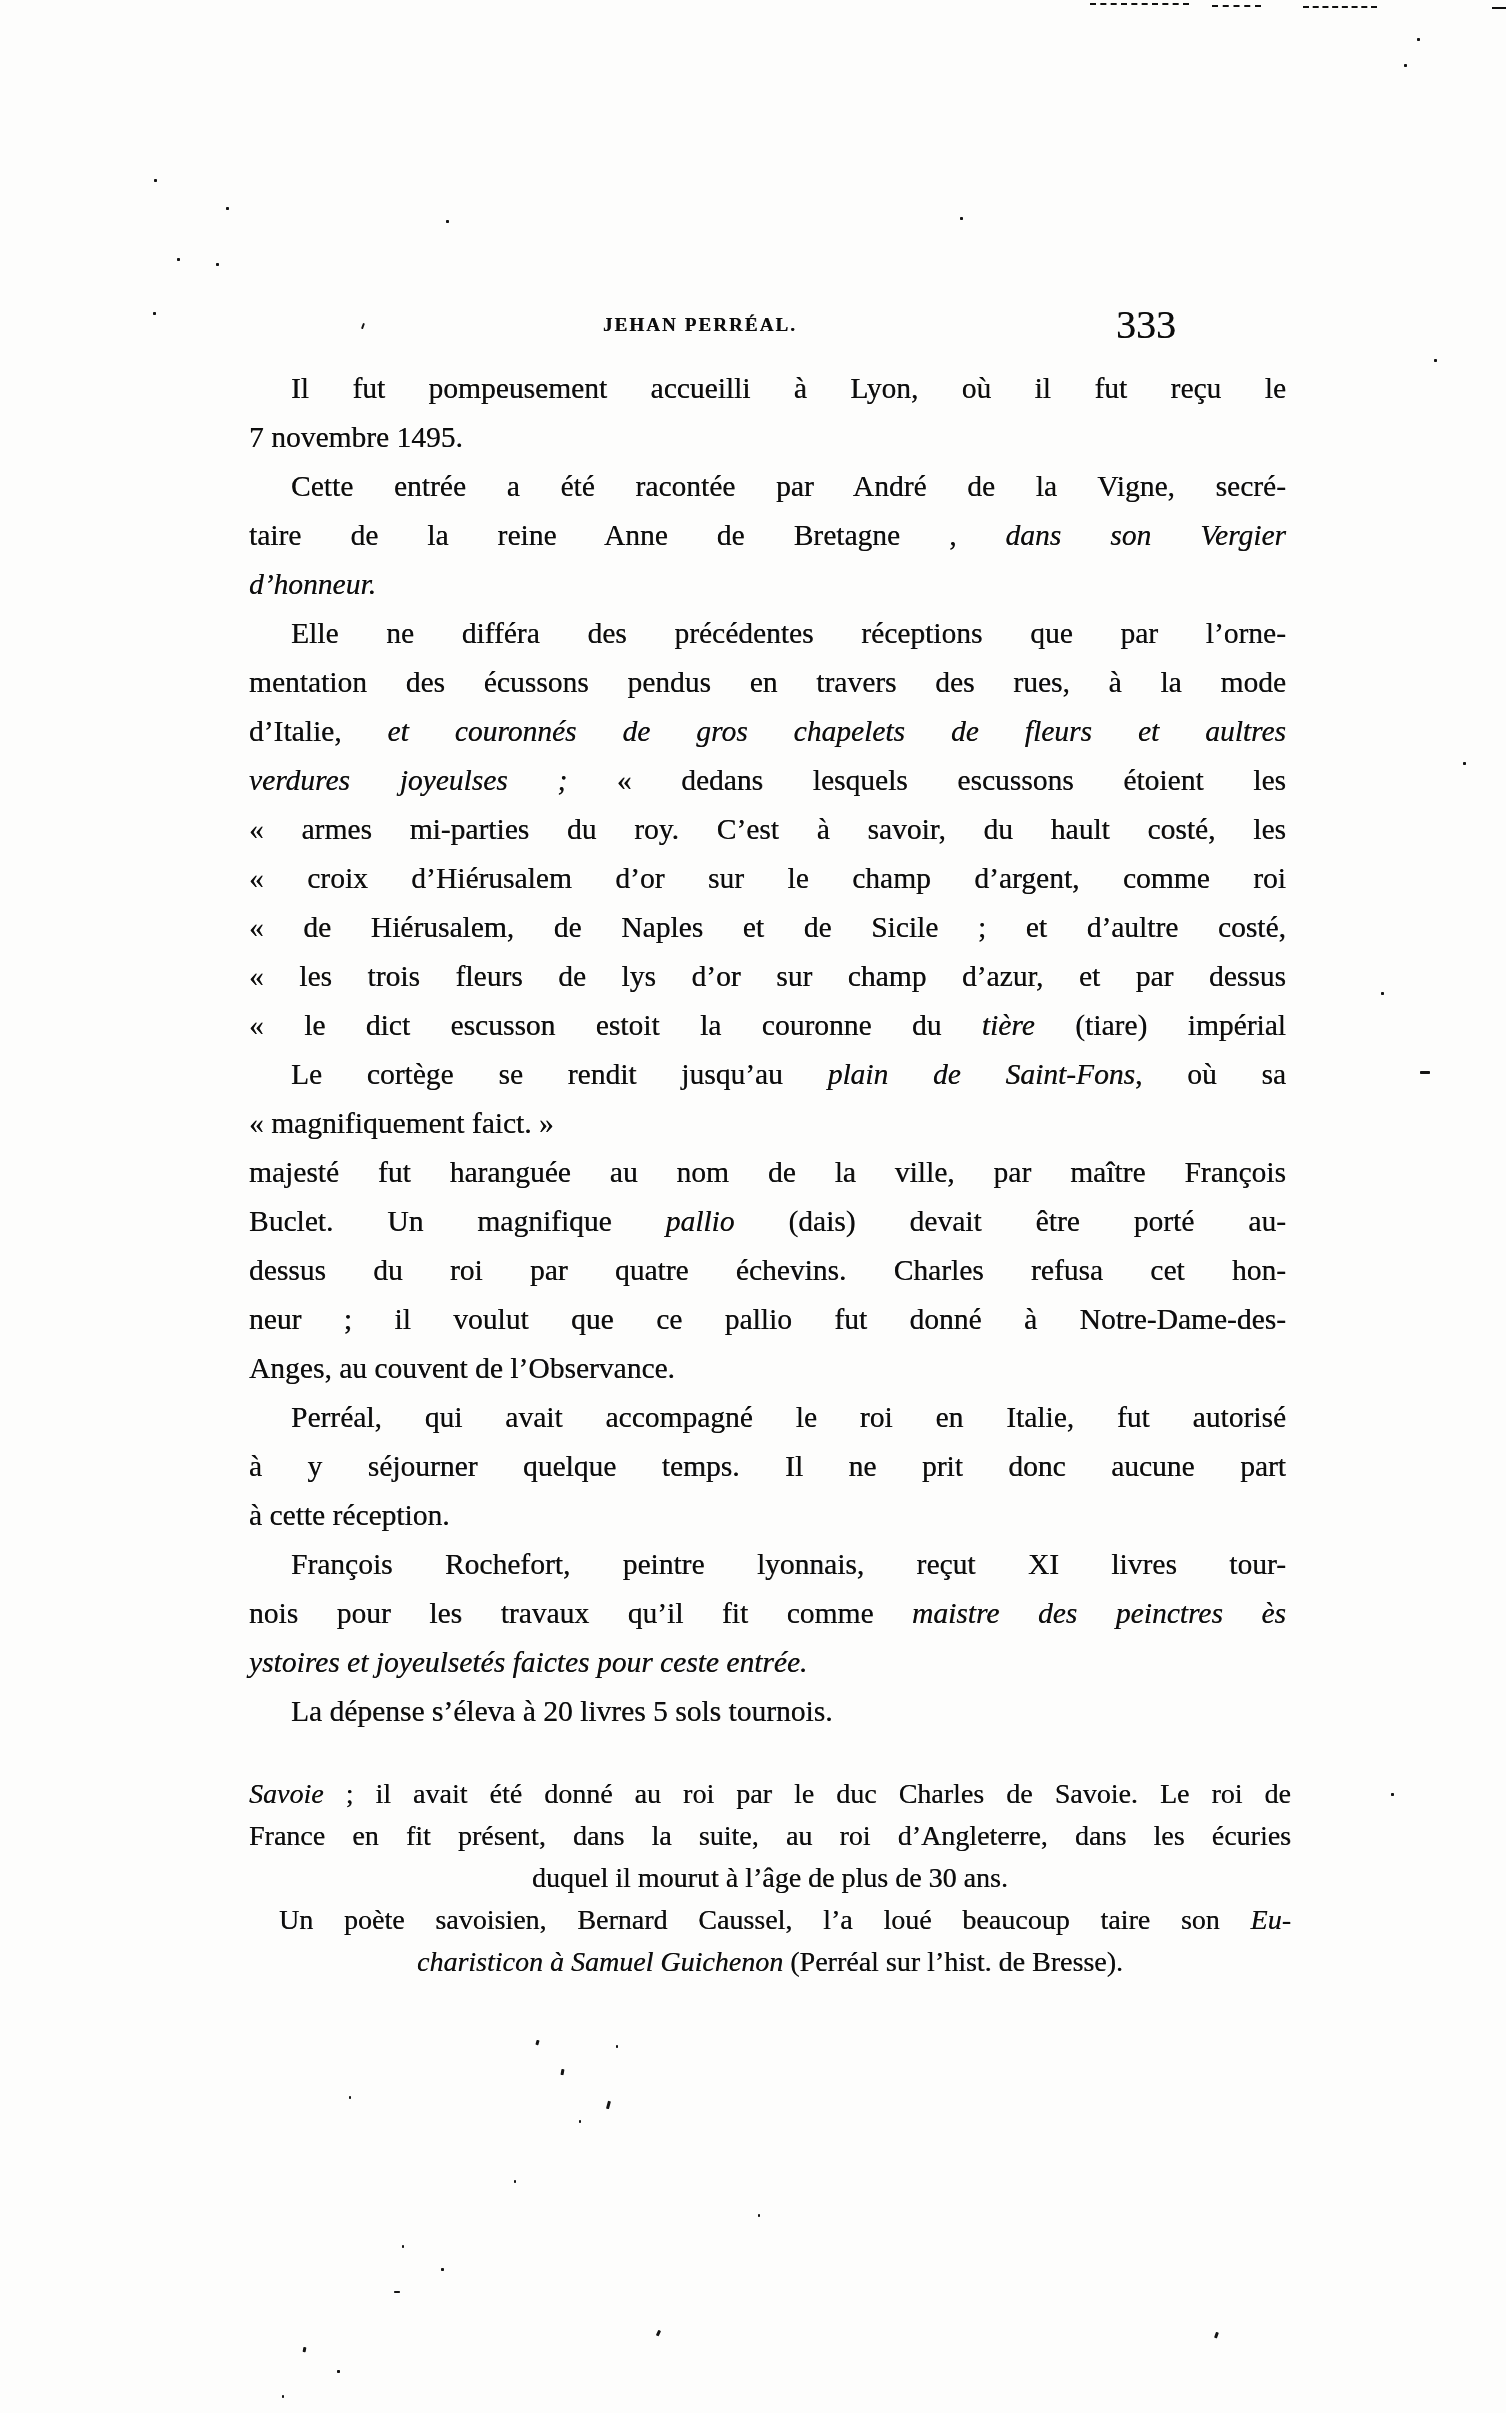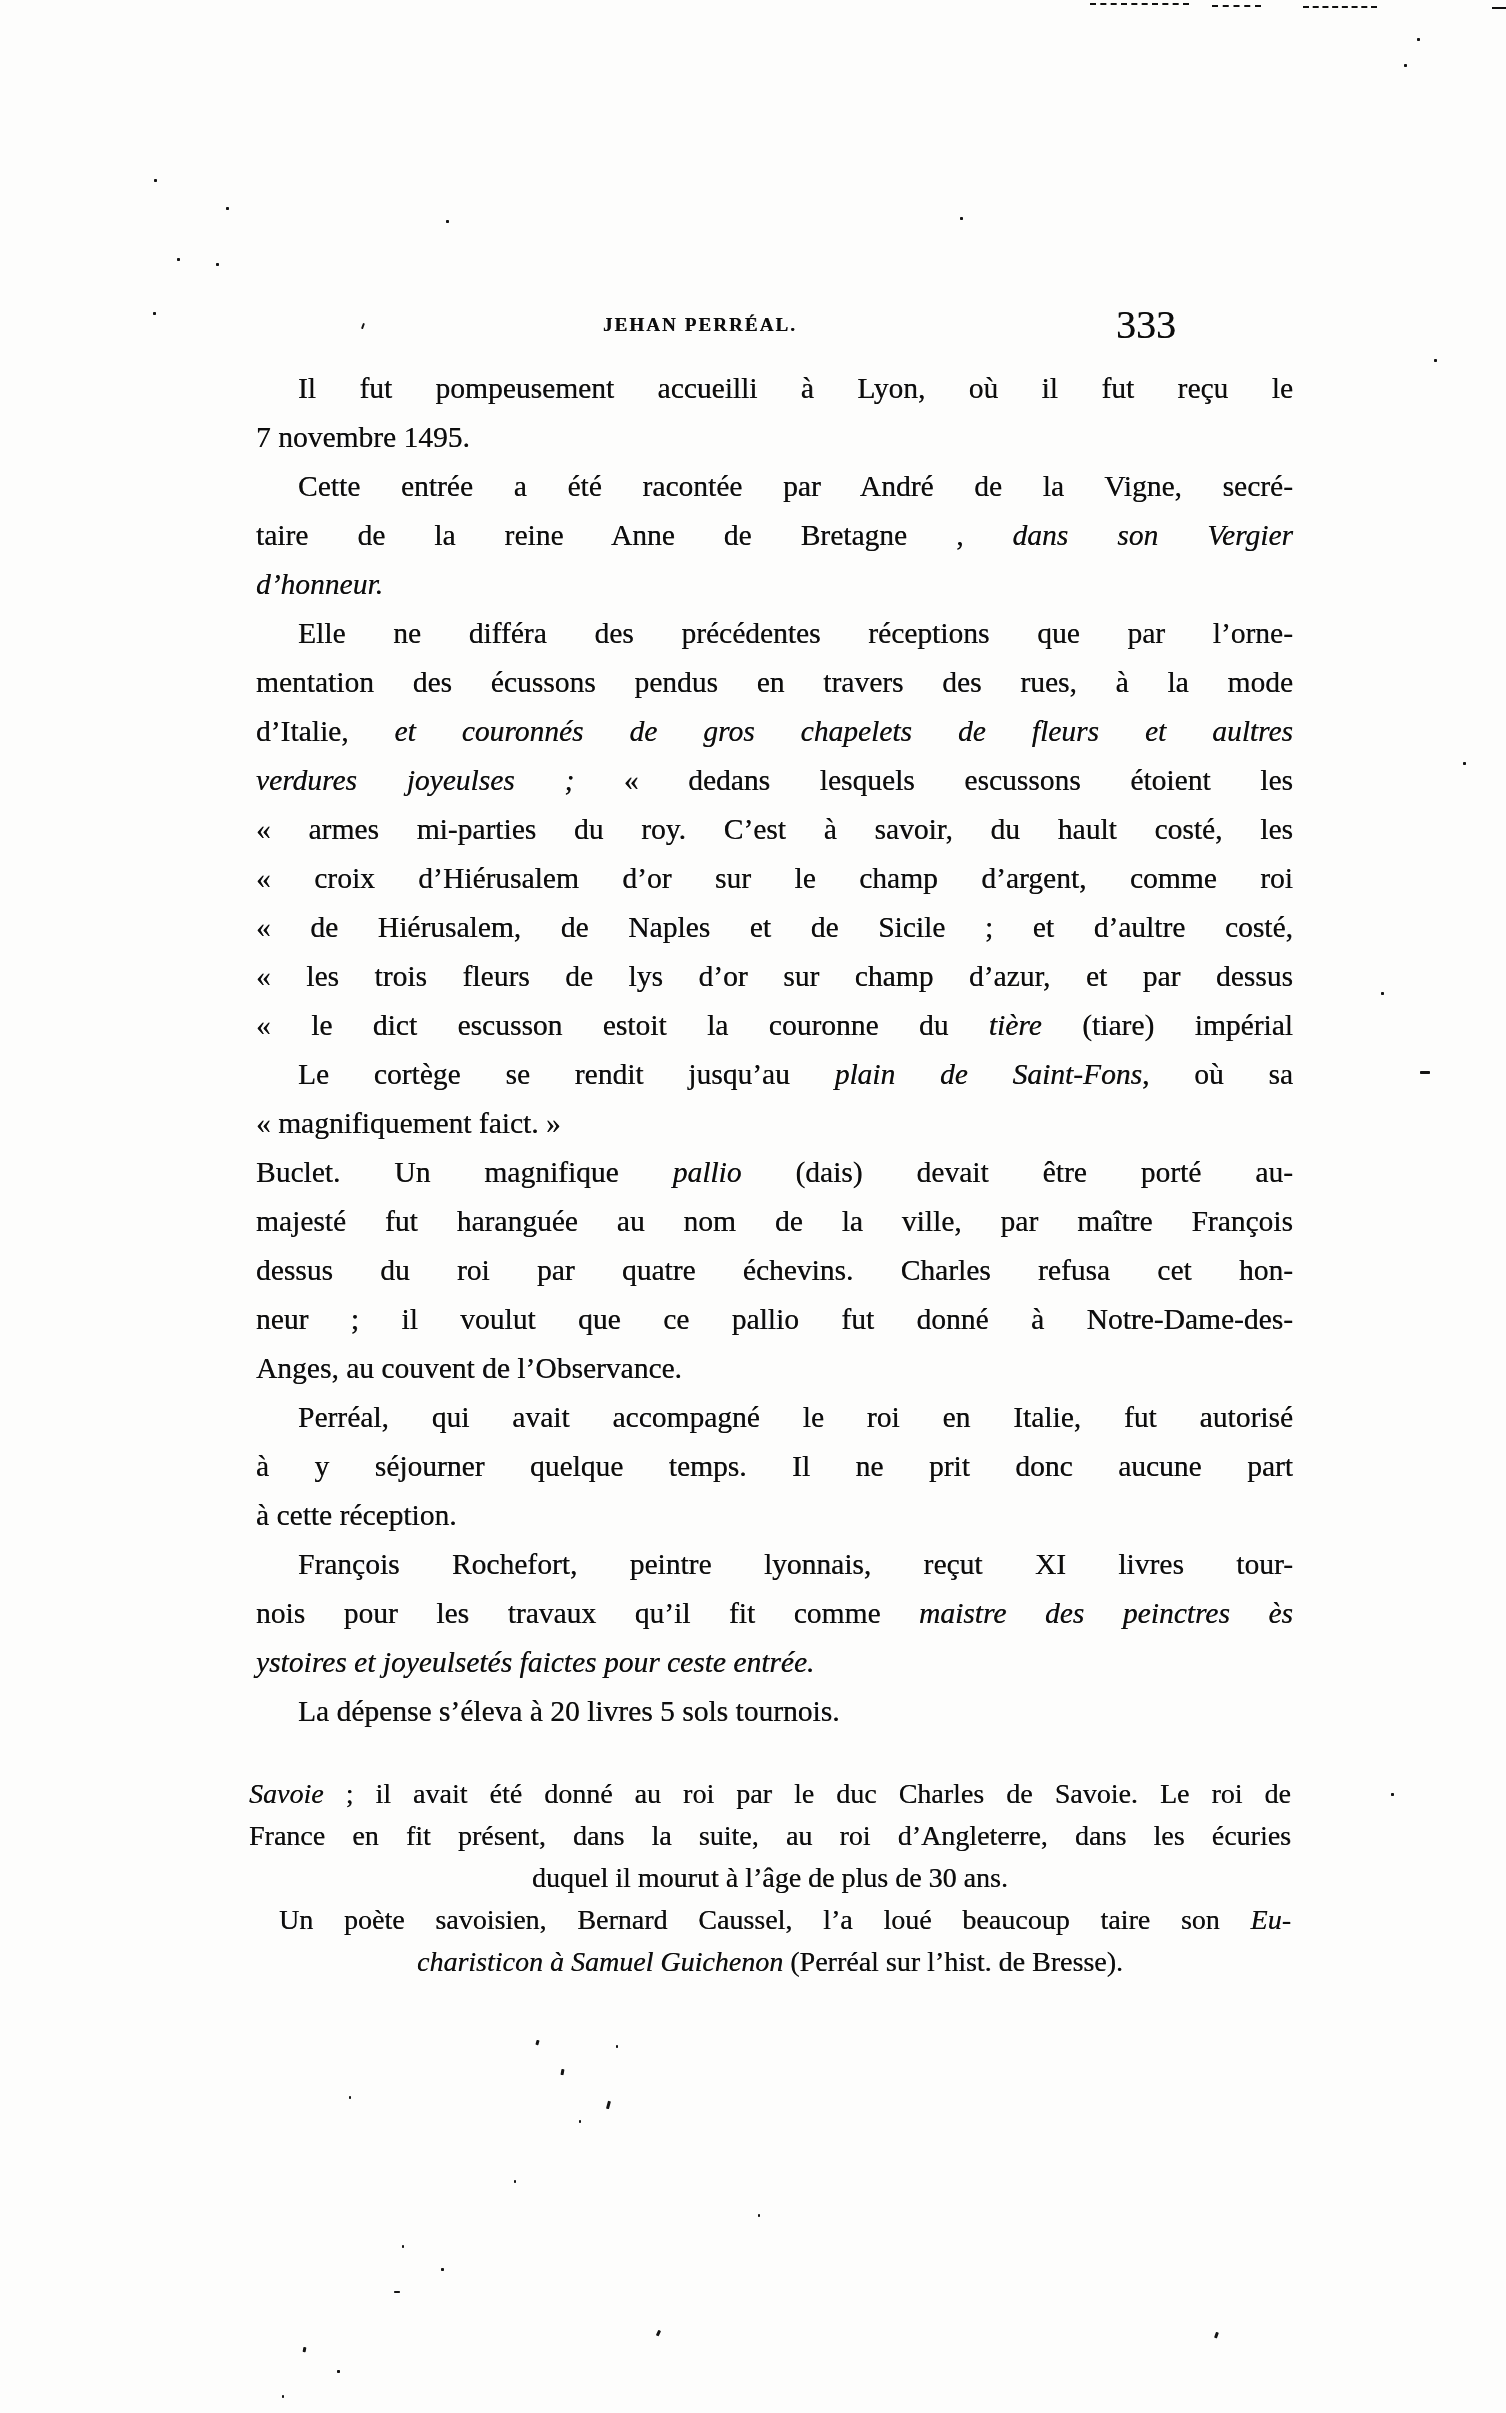--- a/index.html
+++ b/index.html
@@ -21,21 +21,21 @@
     text-shadow:0.3px 0.3px 0.3px rgba(10,10,10,.75);
   }
   .folio {
     position:absolute; left:1116px; top:301px;
     font-size:40px; font-weight:normal;
     text-shadow:0.3px 0.3px 0.3px rgba(10,10,10,.75);
   }
 
   
   .body-text {
-    position:absolute; left:256px; top:364px; width:1037px;
+    position:absolute; left:249px; top:364px; width:1037px;
     font-size:29.5px;
     text-shadow:0.3px 0.3px 0.3px rgba(10,10,10,.72);
   }
   .body-text .tline { height:49px; line-height:49px; }
 
   
   .footnote {
     position:absolute; left:249px; top:1773px; width:1042px;
     font-size:28px;
     text-shadow:0.3px 0.3px 0.3px rgba(10,10,10,.72);
@@ -67,22 +67,22 @@
       <div class="tline just"><span>mentation des écussons pendus en travers des rues, à la mode</span></div>
       <div class="tline just"><span>d’Italie, </span><span class="it">et couronnés de gros chapelets de fleurs et aultres</span></div>
       <div class="tline just"><span class="it">verdures joyeulses ;</span><span> « dedans lesquels escussons étoient les</span></div>
       <div class="tline just"><span>« armes mi-parties du roy. C’est à savoir, du hault costé, les</span></div>
       <div class="tline just"><span>« croix d’Hiérusalem d’or sur le champ d’argent, comme roi</span></div>
       <div class="tline just"><span>« de Hiérusalem, de Naples et de Sicile ; et d’aultre costé,</span></div>
       <div class="tline just"><span>« les trois fleurs de lys d’or sur champ d’azur, et par dessus</span></div>
       <div class="tline just"><span>« le dict escusson estoit la couronne du </span><span class="it">tière</span><span> (tiare) impérial</span></div>
       <div class="tline ind just"><span>Le cortège se rendit jusqu’au </span><span class="it">plain de Saint-Fons</span><span>, où sa</span></div>
       <div class="tline"><span>« magnifiquement faict. »</span></div>
+      <div class="tline just"><span>majesté fut haranguée au nom de la ville, par maître François</span></div>
       <div class="tline just"><span>Buclet. Un magnifique </span><span class="it">pallio</span><span> (dais) devait être porté au-</span></div>
-      <div class="tline just"><span>majesté fut haranguée au nom de la ville, par maître François</span></div>
       <div class="tline just"><span>dessus du roi par quatre échevins. Charles refusa cet hon-</span></div>
       <div class="tline just"><span>neur ; il voulut que ce pallio fut donné à Notre-Dame-des-</span></div>
       <div class="tline"><span>Anges, au couvent de l’Observance.</span></div>
       <div class="tline ind just"><span>Perréal, qui avait accompagné le roi en Italie, fut autorisé</span></div>
       <div class="tline just"><span>à y séjourner quelque temps. Il ne prit donc aucune part</span></div>
       <div class="tline"><span>à cette réception.</span></div>
       <div class="tline ind just"><span>François Rochefort, peintre lyonnais, reçut XI livres tour-</span></div>
       <div class="tline just"><span>nois pour les travaux qu’il fit comme </span><span class="it">maistre des peinctres ès</span></div>
       <div class="tline"><span class="it">ystoires et joyeulsetés faictes pour ceste entrée.</span></div>
       <div class="tline ind"><span>La dépense s’éleva à 20 livres 5 sols tournois.</span></div>

